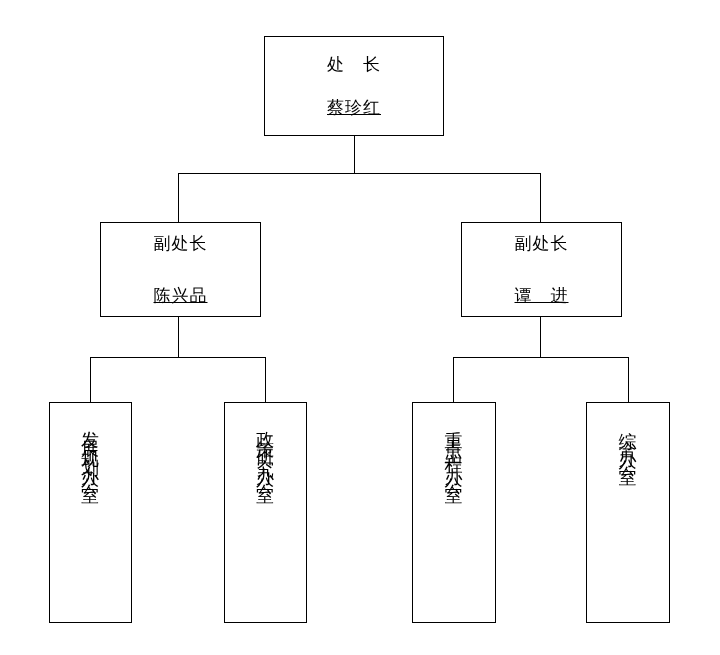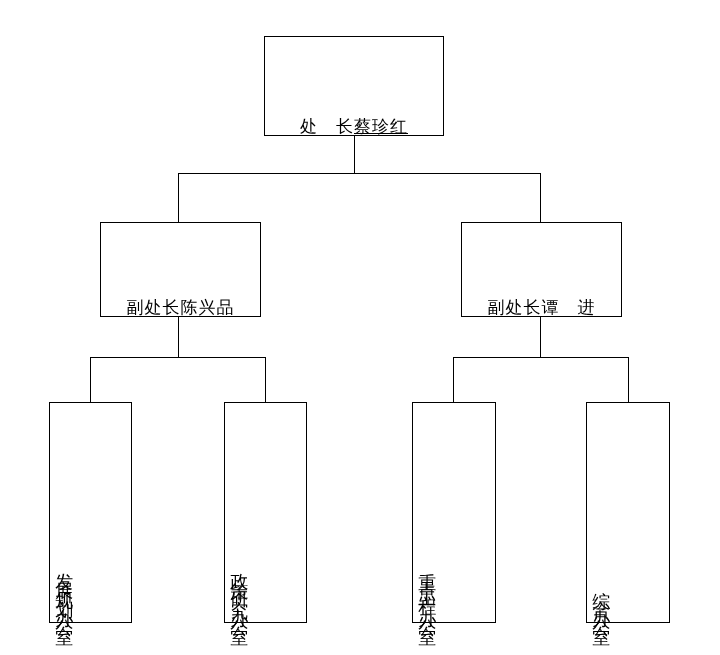--- a/index.html
+++ b/index.html
@@ -19,36 +19,36 @@
     overflow: hidden;
   }
 
   
   .node {
     position: absolute;
     box-sizing: border-box;
     border: 1px solid #000000;
     background: #ffffff;
     display: flex;
-    flex-direction: row;
-    align-items: flex-end;
+    flex-direction: column;
+    align-items: center;
     justify-content: center;
     color: #000000;
   }
   .node-line {
     font-size: 17px;
     line-height: 1;
     letter-spacing: 1px;
     white-space: pre;
     text-align: center;
   }
 
   
   .node-exec .node-line + .node-line { margin-top: 26px; text-decoration: underline; }
-  .node-deputy .node-line + .node-line { margin-top: 35px; }
+  .node-deputy .node-line + .node-line { margin-top: 35px; text-decoration: underline; }
 
   
   .node-leaf {
     justify-content: flex-start;
     padding-top: 14px;
   }
   .node-leaf .node-line {
     writing-mode: vertical-rl;
     text-orientation: upright;
     font-size: 18px;

